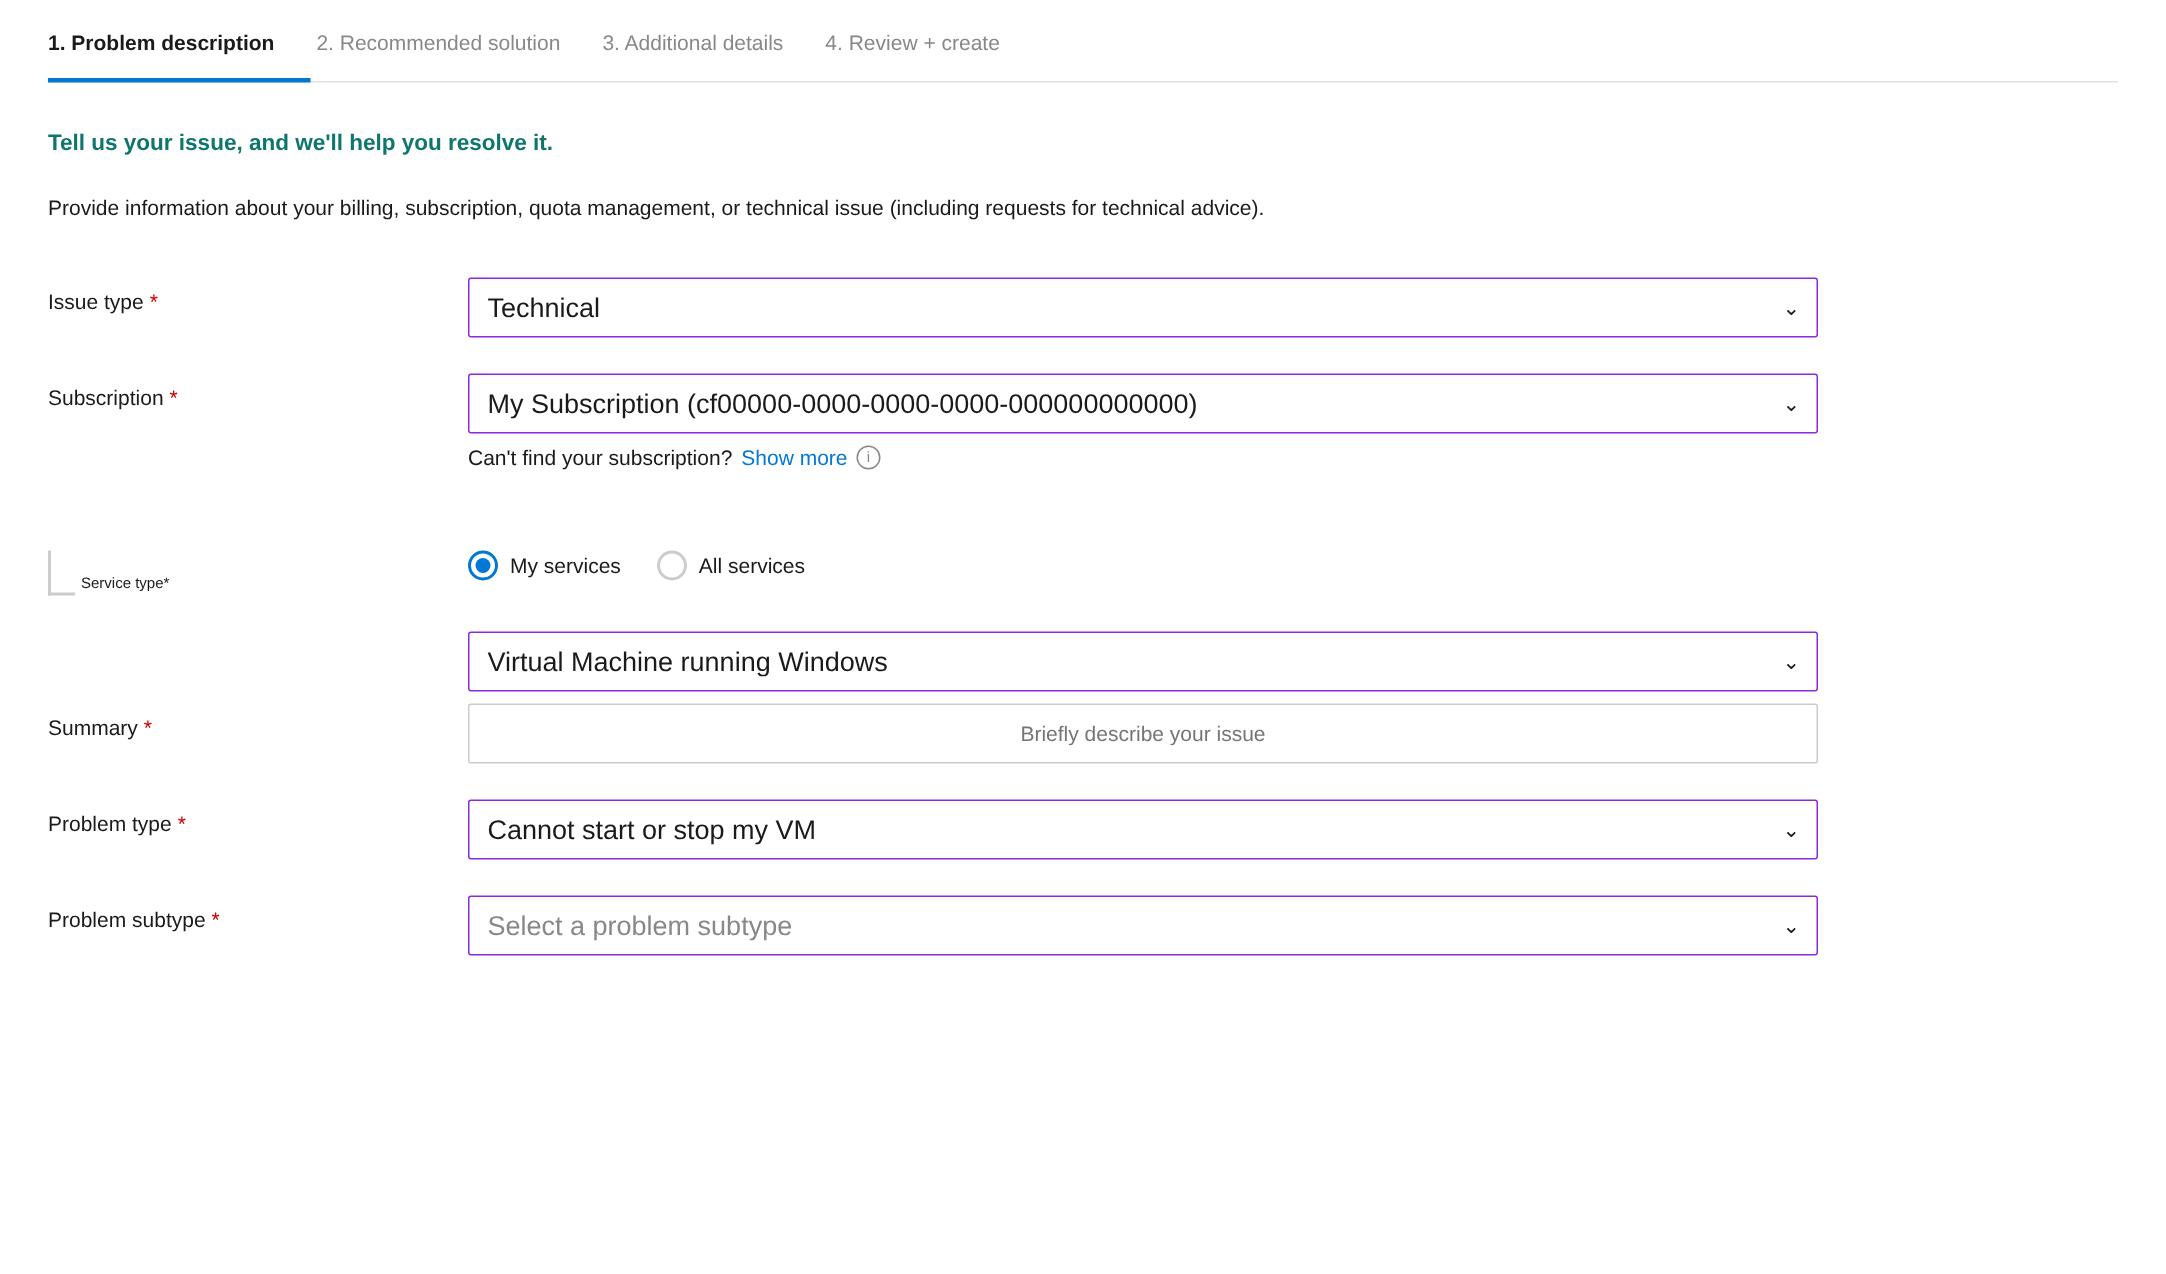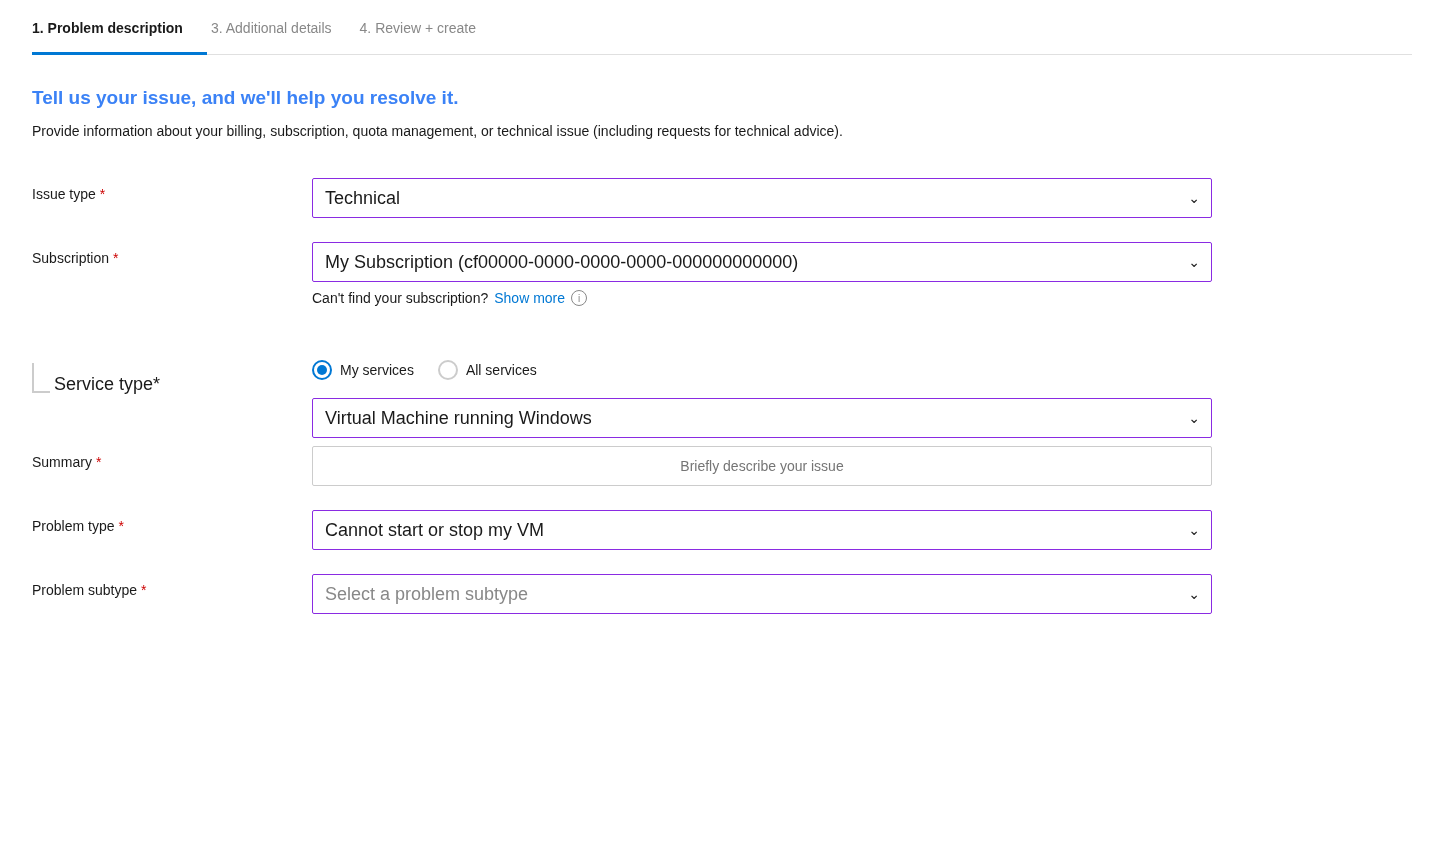--- a/index.html
+++ b/index.html
@@ -45,24 +45,24 @@
       font-weight: 600;
       border-bottom: 3px solid #0078d4;
     }
 
     .wizard-step:first-child {
       padding-left: 0;
     }
 
     
     .main-heading {
-      font-size: 19px;
+      font-size: 15px;
       font-weight: 700;
-      margin-bottom: 12px;
-      color: #3b82f6;
+      margin-bottom: 24px;
+      color: #0f766e;
     }
 
     .main-description {
       font-size: 14px;
       color: #1a1a1a;
       margin-bottom: 36px;
       max-width: 900px;
       line-height: 1.5;
     }
 
@@ -246,52 +246,55 @@
       align-items: center;
     }
 
     .service-sub-label-wrapper {
       display: flex;
       align-items: center;
       padding-top: 24px;
     }
 
     .service-sub-label {
-      font-size: 18px;
+      font-size: 10px;
       color: #1a1a1a;
       display: flex;
       align-items: center;
       gap: 0;
     }
 
     .service-section-controls {
       flex: 1;
       max-width: 900px;
       display: flex;
       flex-direction: column;
     }
 
     .service-radio-row {
       height: 40px;
       display: flex;
       align-items: center;
     }
 
     .service-select-row {
-      margin-top: 8px;
+      margin-top: 24px;
     }
   </style>
 </head>
 <body>
 
 <div class="page-container">
 
   <div class="wizard-steps">
     <div class="wizard-step active">
       <span>1. Problem description</span>
+    </div>
+    <div class="wizard-step">
+      <span>2. Recommended solution</span>
     </div>
     <div class="wizard-step">
       <span>3. Additional details</span>
     </div>
     <div class="wizard-step">
       <span>4. Review + create</span>
     </div>
   </div>
 
   <h1 class="main-heading">Tell us your issue, and we'll help you resolve it.</h1>

